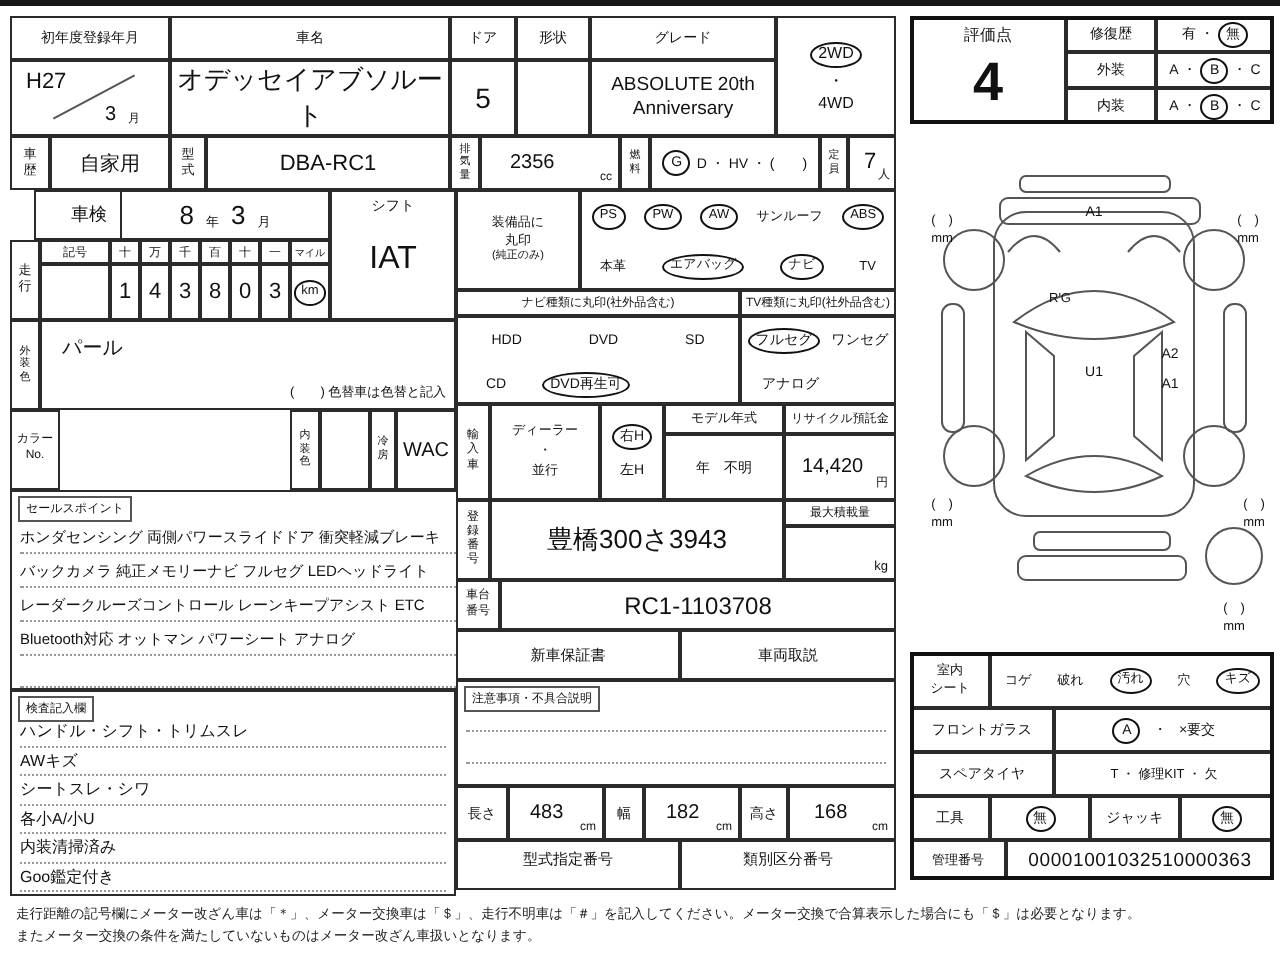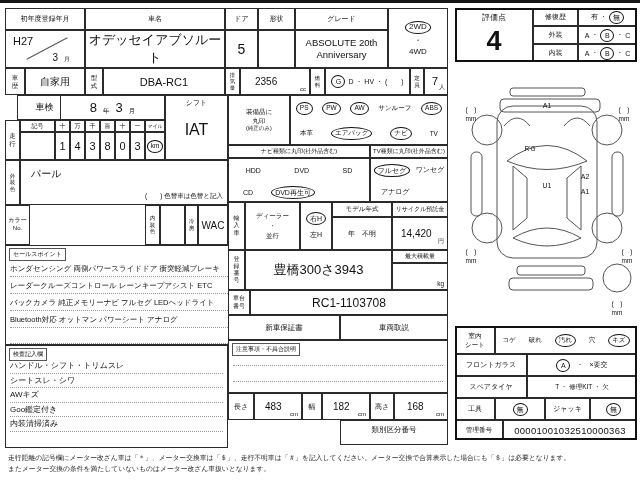--- a/index.html
+++ b/index.html
@@ -129,35 +129,36 @@
   <div class="cell" style="left:160px;top:205px;width:25px;height:40px"></div>
   <div class="cell cc" style="left:185px;top:205px;width:13px;height:40px">
       <span class="vstack" style="width:7px;font-size:5.5px">冷房</span>
     </div>
   <div class="cell cc" style="left:198px;top:205px;width:30px;height:40px;font-size:10px">WAC</div>
 
   <div class="cell" style="left:5px;top:245px;width:258px;height:100px">
     <span class="tag">セールスポイント</span>
     <div style="position:absolute;left:4px;right:4px;top:14px;font-size:7.5px">
       <div class="dotline" style="height:17px;line-height:17px">ホンダセンシング 両側パワースライドドア 衝突軽減ブレーキ</div>
+      <div class="dotline" style="height:17px;line-height:17px">バックカメラ 純正メモリーナビ フルセグ LEDヘッドライト</div>
       <div class="dotline" style="height:17px;line-height:17px">レーダークルーズコントロール レーンキープアシスト ETC</div>
-      <div class="dotline" style="height:17px;line-height:17px">バックカメラ 純正メモリーナビ フルセグ LEDヘッドライト</div>
       <div class="dotline" style="height:17px;line-height:17px">Bluetooth対応 オットマン パワーシート アナログ</div>
       <div class="dotline" style="height:16px"></div>
     </div>
   </div>
 
   <div class="cell" style="left:5px;top:345px;width:223px;height:103px">
     <span class="tag">検査記入欄</span>
     <div style="position:absolute;left:4px;right:4px;top:13px;font-size:8px">
       <div class="dotline" style="height:14.5px;line-height:14.5px">ハンドル・シフト・トリムスレ</div>
+      <div class="dotline" style="height:14.5px;line-height:14.5px">AWキズ</div>
       <div class="dotline" style="height:14.5px;line-height:14.5px">シートスレ・シワ</div>
-      <div class="dotline" style="height:14.5px;line-height:14.5px">AWキズ</div>
+      <div class="dotline" style="height:14.5px;line-height:14.5px">各小A/小U</div>
+      <div class="dotline" style="height:14.5px;line-height:14.5px">内装清掃済み</div>
       <div class="dotline" style="height:14.5px;line-height:14.5px">Goo鑑定付き</div>
-      <div class="dotline" style="height:14.5px;line-height:14.5px">内装清掃済み</div>
     </div>
   </div>
 
   <div class="cell cc col" style="left:228px;top:95px;width:62px;height:50px;line-height:1.4">
     <span style="font-size:6.5px">装備品に</span>
     <span style="font-size:6.5px">丸印</span>
     <span style="font-size:5.5px">(純正のみ)</span>
   </div>
   <div class="cell" style="left:290px;top:95px;width:158px;height:50px;font-size:6.5px">
     <div class="cc" style="height:25px;justify-content:space-around">
@@ -250,20 +251,21 @@
   <div class="cell" style="left:322px;top:393px;width:48px;height:27px">
     <span style="position:absolute;left:10px;top:7px;font-size:10px">182</span>
     <span style="position:absolute;right:3px;bottom:2px;font-size:6px">cm</span>
   </div>
   <div class="cell cc" style="left:370px;top:393px;width:24px;height:27px;font-size:7px">高さ</div>
   <div class="cell" style="left:394px;top:393px;width:54px;height:27px">
     <span style="position:absolute;left:12px;top:7px;font-size:10px">168</span>
     <span style="position:absolute;right:3px;bottom:2px;font-size:6px">cm</span>
   </div>
 
+  <div class="cell cc" style="left:228px;top:420px;width:112px;height:25px;font-size:7.5px;align-items:flex-start;padding-top:4px">型式指定番号</div>
   <div class="cell cc" style="left:340px;top:420px;width:108px;height:25px;font-size:7.5px;align-items:flex-start;padding-top:4px">類別区分番号</div>
 
   <div class="cell" style="left:455px;top:8px;width:78px;height:54px">
     <div style="text-align:center;font-size:8px;padding-top:3px">評価点</div>
     <div class="cc" style="height:36px;font-size:27px;font-weight:bold">4</div>
   </div>
   <div class="cell cc" style="left:533px;top:8px;width:45px;height:18px;font-size:7px">修復歴</div>
   <div class="cell cc" style="left:578px;top:8px;width:59px;height:18px;font-size:7px;gap:2px">
     <span>有</span>
     <span>・</span>

